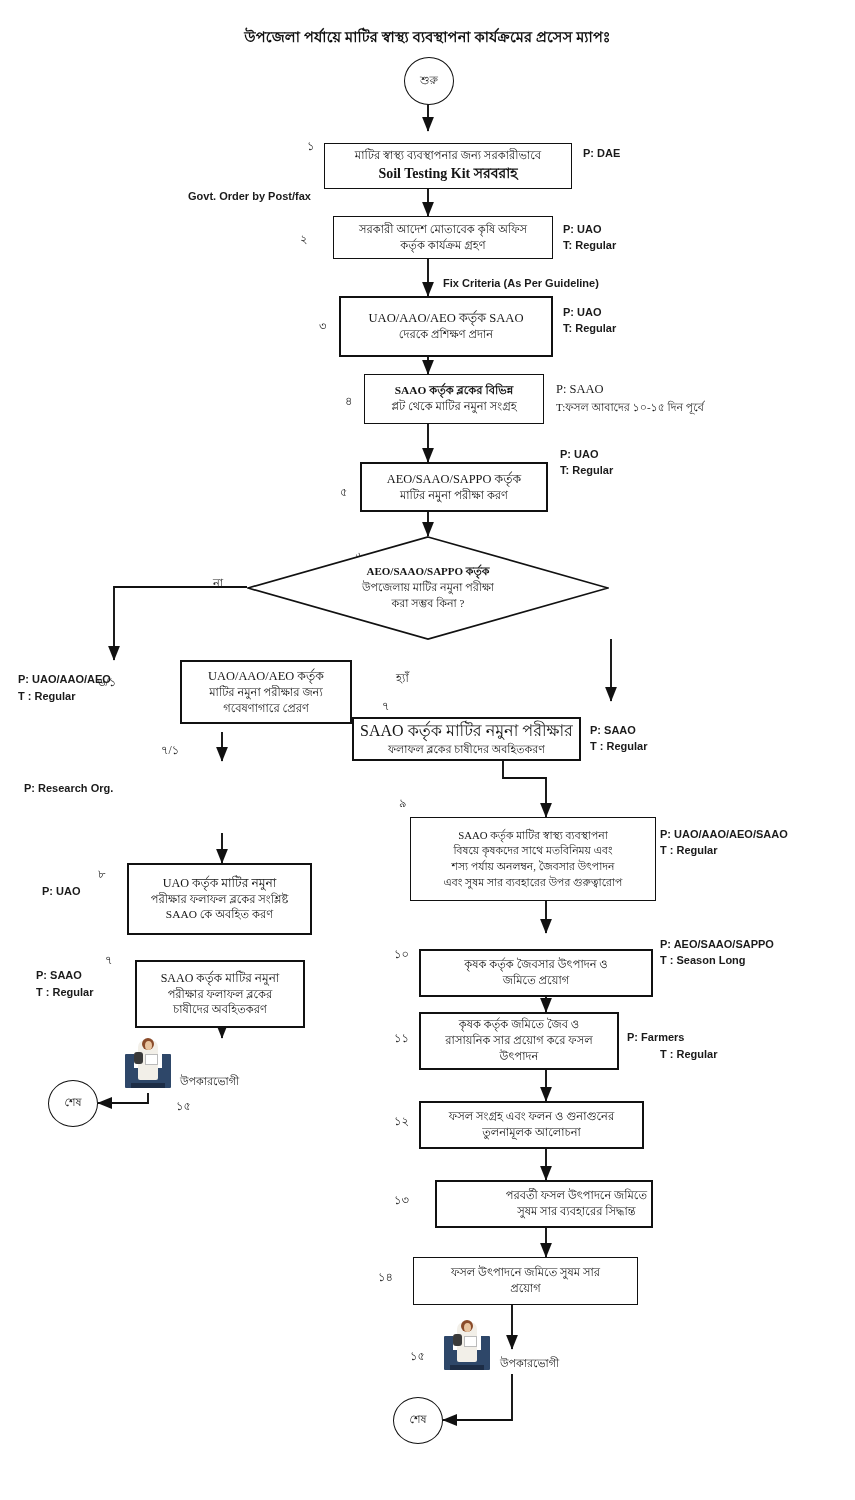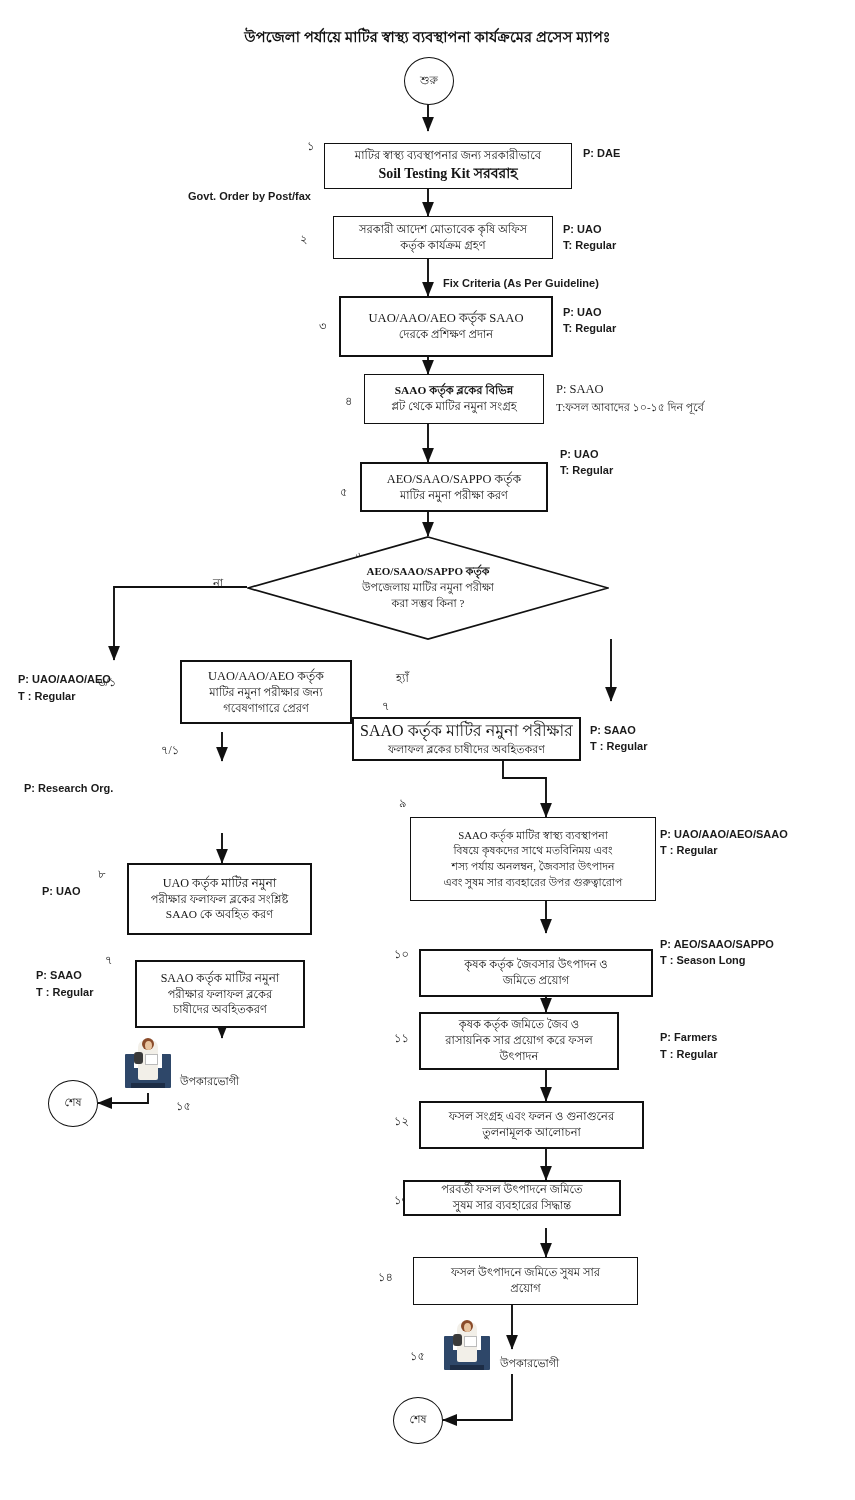--- a/index.html
+++ b/index.html
@@ -285,33 +285,33 @@
   <div class="ann" style="left:660px;top:953px;">T : Season Long</div>
 
   <div class="num" style="left:394px;top:1030px;">১১</div>
   <div class="box" style="left:419px;top:1012px;width:200px;height:58px;border-width:2.2px;">
     <span class="txt">
       <span>কৃষক কর্তৃক জমিতে জৈব ও</span><br>
       <span>রাসায়নিক সার প্রয়োগ করে ফসল</span><br>
       <span>উৎপাদন</span>
     </span>
   </div>
-  <div class="ann" style="left:660px;top:1030px;">P: Farmers</div>
+  <div class="ann" style="left:627px;top:1030px;">P: Farmers</div>
   <div class="ann" style="left:660px;top:1047px;">T : Regular</div>
 
   <div class="num" style="left:394px;top:1113px;">১২</div>
   <div class="box" style="left:419px;top:1101px;width:225px;height:48px;border-width:2.2px;">
     <span class="txt">
       <span>ফসল সংগ্রহ এবং ফলন ও গুনাগুনের</span><br>
       <span>তুলনামূলক আলোচনা</span>
     </span>
   </div>
 
   <div class="num" style="left:394px;top:1192px;">১৩</div>
-  <div class="box" style="left:403px;top:1180px;width:218px;height:36px;border-width:2.2px;">
+  <div class="box" style="left:435px;top:1180px;width:218px;height:48px;border-width:2.2px;justify-content:flex-end;">
     <span class="txt">
       <span>পরবর্তী ফসল উৎপাদনে জমিতে</span><br>
       <span>সুষম সার ব্যবহারের সিদ্ধান্ত</span>
     </span>
   </div>
 
   <div class="num" style="left:378px;top:1269px;">১৪</div>
   <div class="box" style="left:413px;top:1257px;width:225px;height:48px;">
     <span class="txt">
       <span>ফসল উৎপাদনে জমিতে সুষম সার</span><br>

